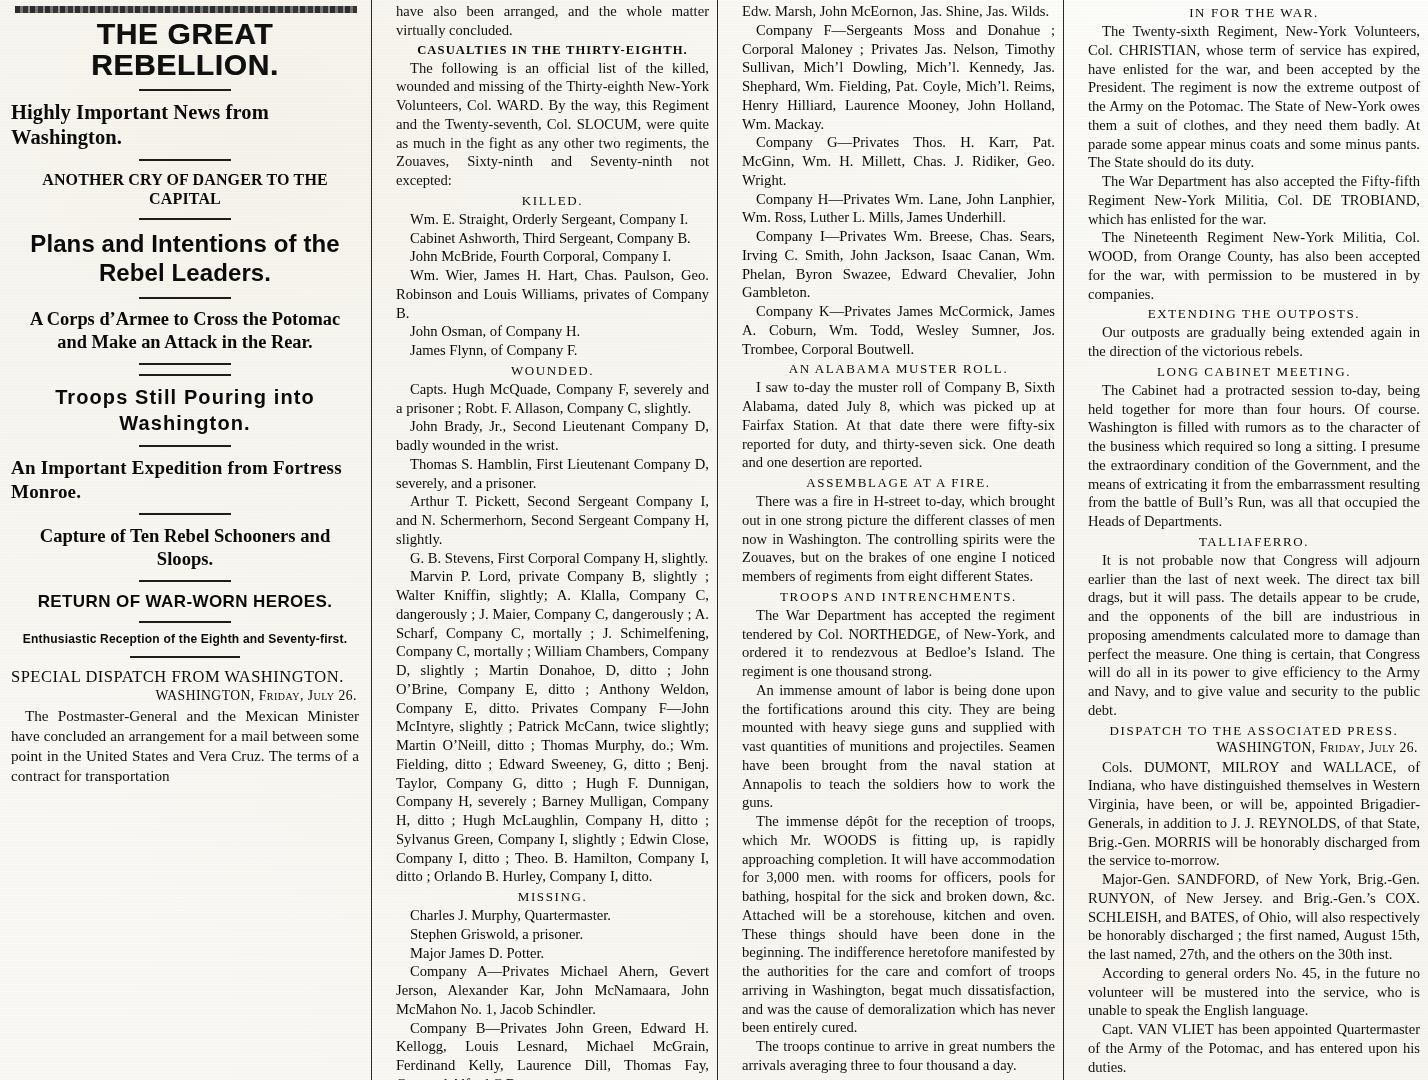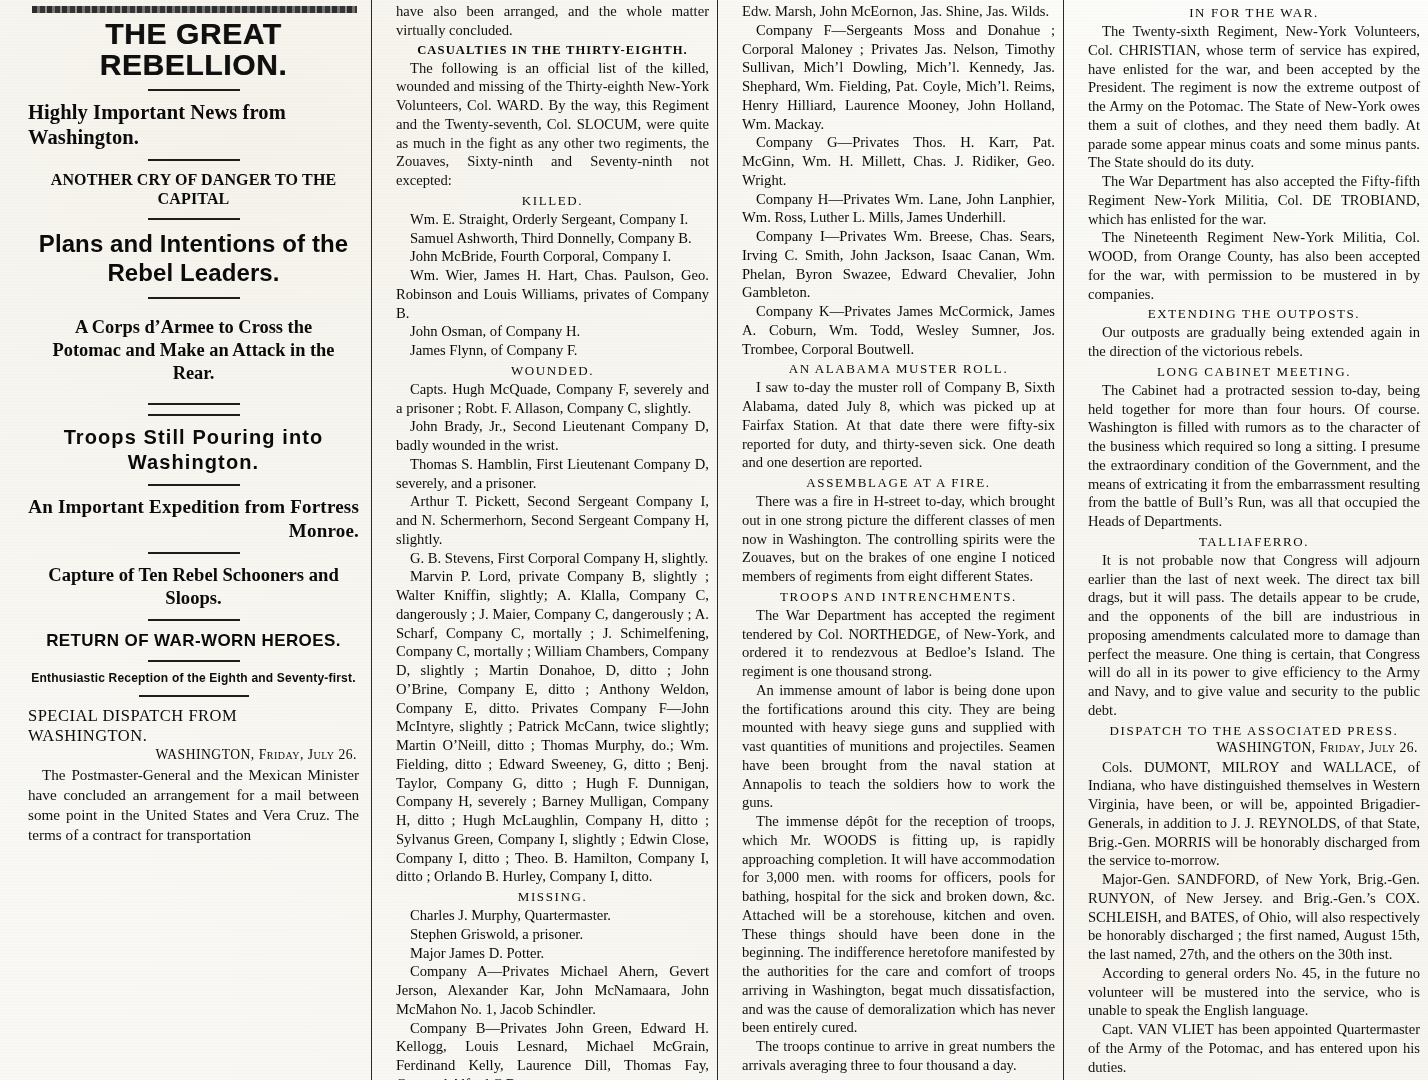--- a/index.html
+++ b/index.html
@@ -43,21 +43,21 @@
   }
 
   .col {
     position: relative;
     box-sizing: border-box;
     padding: 2px 8px 0 8px;
     overflow: hidden;
   }
   .col + .col { border-left: 1.5px solid #2a2a2a; padding-left: 24px; }
 
-  .col-1 { width: 371px; padding-left: 28px; padding-right: 12px; }
+  .col-1 { width: 371px; padding-left: 11px; padding-right: 12px; }
   .col-2 { width: 346px; }
   .col-3 { width: 346px; }
   .col-4 { width: 365px; }
 
   
   .rule-top {
     height: 7px;
     margin: 4px 2px 6px 4px;
     background:
       repeating-linear-gradient(90deg,
@@ -114,21 +114,21 @@
     text-align: center;
     margin: 0;
     letter-spacing: .1px;
   }
   .hl-4 {
     font-family: "Liberation Serif", "DejaVu Serif", serif;
     font-weight: 700;
     font-size: 18.4px;
     line-height: 1.26;
     text-align: center;
-    margin: 17px;
+    margin: 9px;
   }
   .hl-5 {
     font-family: "Liberation Sans", "DejaVu Sans", sans-serif;
     font-weight: 700;
     font-size: 17.2px;
     line-height: 1.3;
     text-align: center;
     margin: 0;
     letter-spacing: -.1px;
   }
@@ -139,21 +139,21 @@
     line-height: 1.26;
     text-align: center;
     margin: 0;
     letter-spacing: 1.1px;
   }
   .hl-7 {
     font-family: "Liberation Serif", "DejaVu Serif", serif;
     font-weight: 700;
     font-size: 19px;
     line-height: 1.26;
-    text-align: right;
+    text-align: left;
     margin: 0;
     letter-spacing: .2px;
   }
   .hl-8 {
     font-family: "Liberation Serif", "DejaVu Serif", serif;
     font-weight: 700;
     font-size: 18.6px;
     line-height: 1.26;
     text-align: center;
     margin: 0;
@@ -283,21 +283,21 @@
   </div>
 
   <div class="col col-2">
     <p class="body-p noindent">have also been arranged, and the whole matter virtually concluded.</p>
 
     <div class="sub-head">CASUALTIES IN THE THIRTY-EIGHTH.</div>
     <p class="body-p">The following is an official list of the killed, wounded and missing of the Thirty-eighth New-York Volunteers, Col. WARD.  By the way, this Regiment and the Twenty-seventh, Col. SLOCUM, were quite as much in the fight as any other two regiments, the Zouaves, Sixty-ninth and Seventy-ninth not excepted:</p>
 
     <div class="mini-head">KILLED.</div>
     <p class="roster">Wm. E. Straight, Orderly Sergeant, Company I.</p>
-    <p class="roster">Samuel Ashworth, Third Donnelly, Company B.</p>
+    <p class="roster">Cabinet Ashworth, Third Sergeant, Company B.</p>
     <p class="roster">John McBride, Fourth Corporal, Company I.</p>
     <p class="roster">Wm. Wier, James H. Hart, Chas. Paulson, Geo. Robinson and Louis Williams, privates of Company B.</p>
     <p class="roster">John Osman, of Company H.</p>
     <p class="roster">James Flynn, of Company F.</p>
 
     <div class="mini-head">WOUNDED.</div>
     <p class="roster">Capts. Hugh McQuade, Company F, severely and a prisoner ; Robt. F. Allason, Company C, slightly.</p>
     <p class="roster">John Brady, Jr., Second Lieutenant Company D, badly wounded in the wrist.</p>
     <p class="roster">Thomas S. Hamblin, First Lieutenant Company D, severely, and a prisoner.</p>
     <p class="roster">Arthur T. Pickett, Second Sergeant Company I, and N. Schermerhorn, Second Sergeant Company H, slightly.</p>

